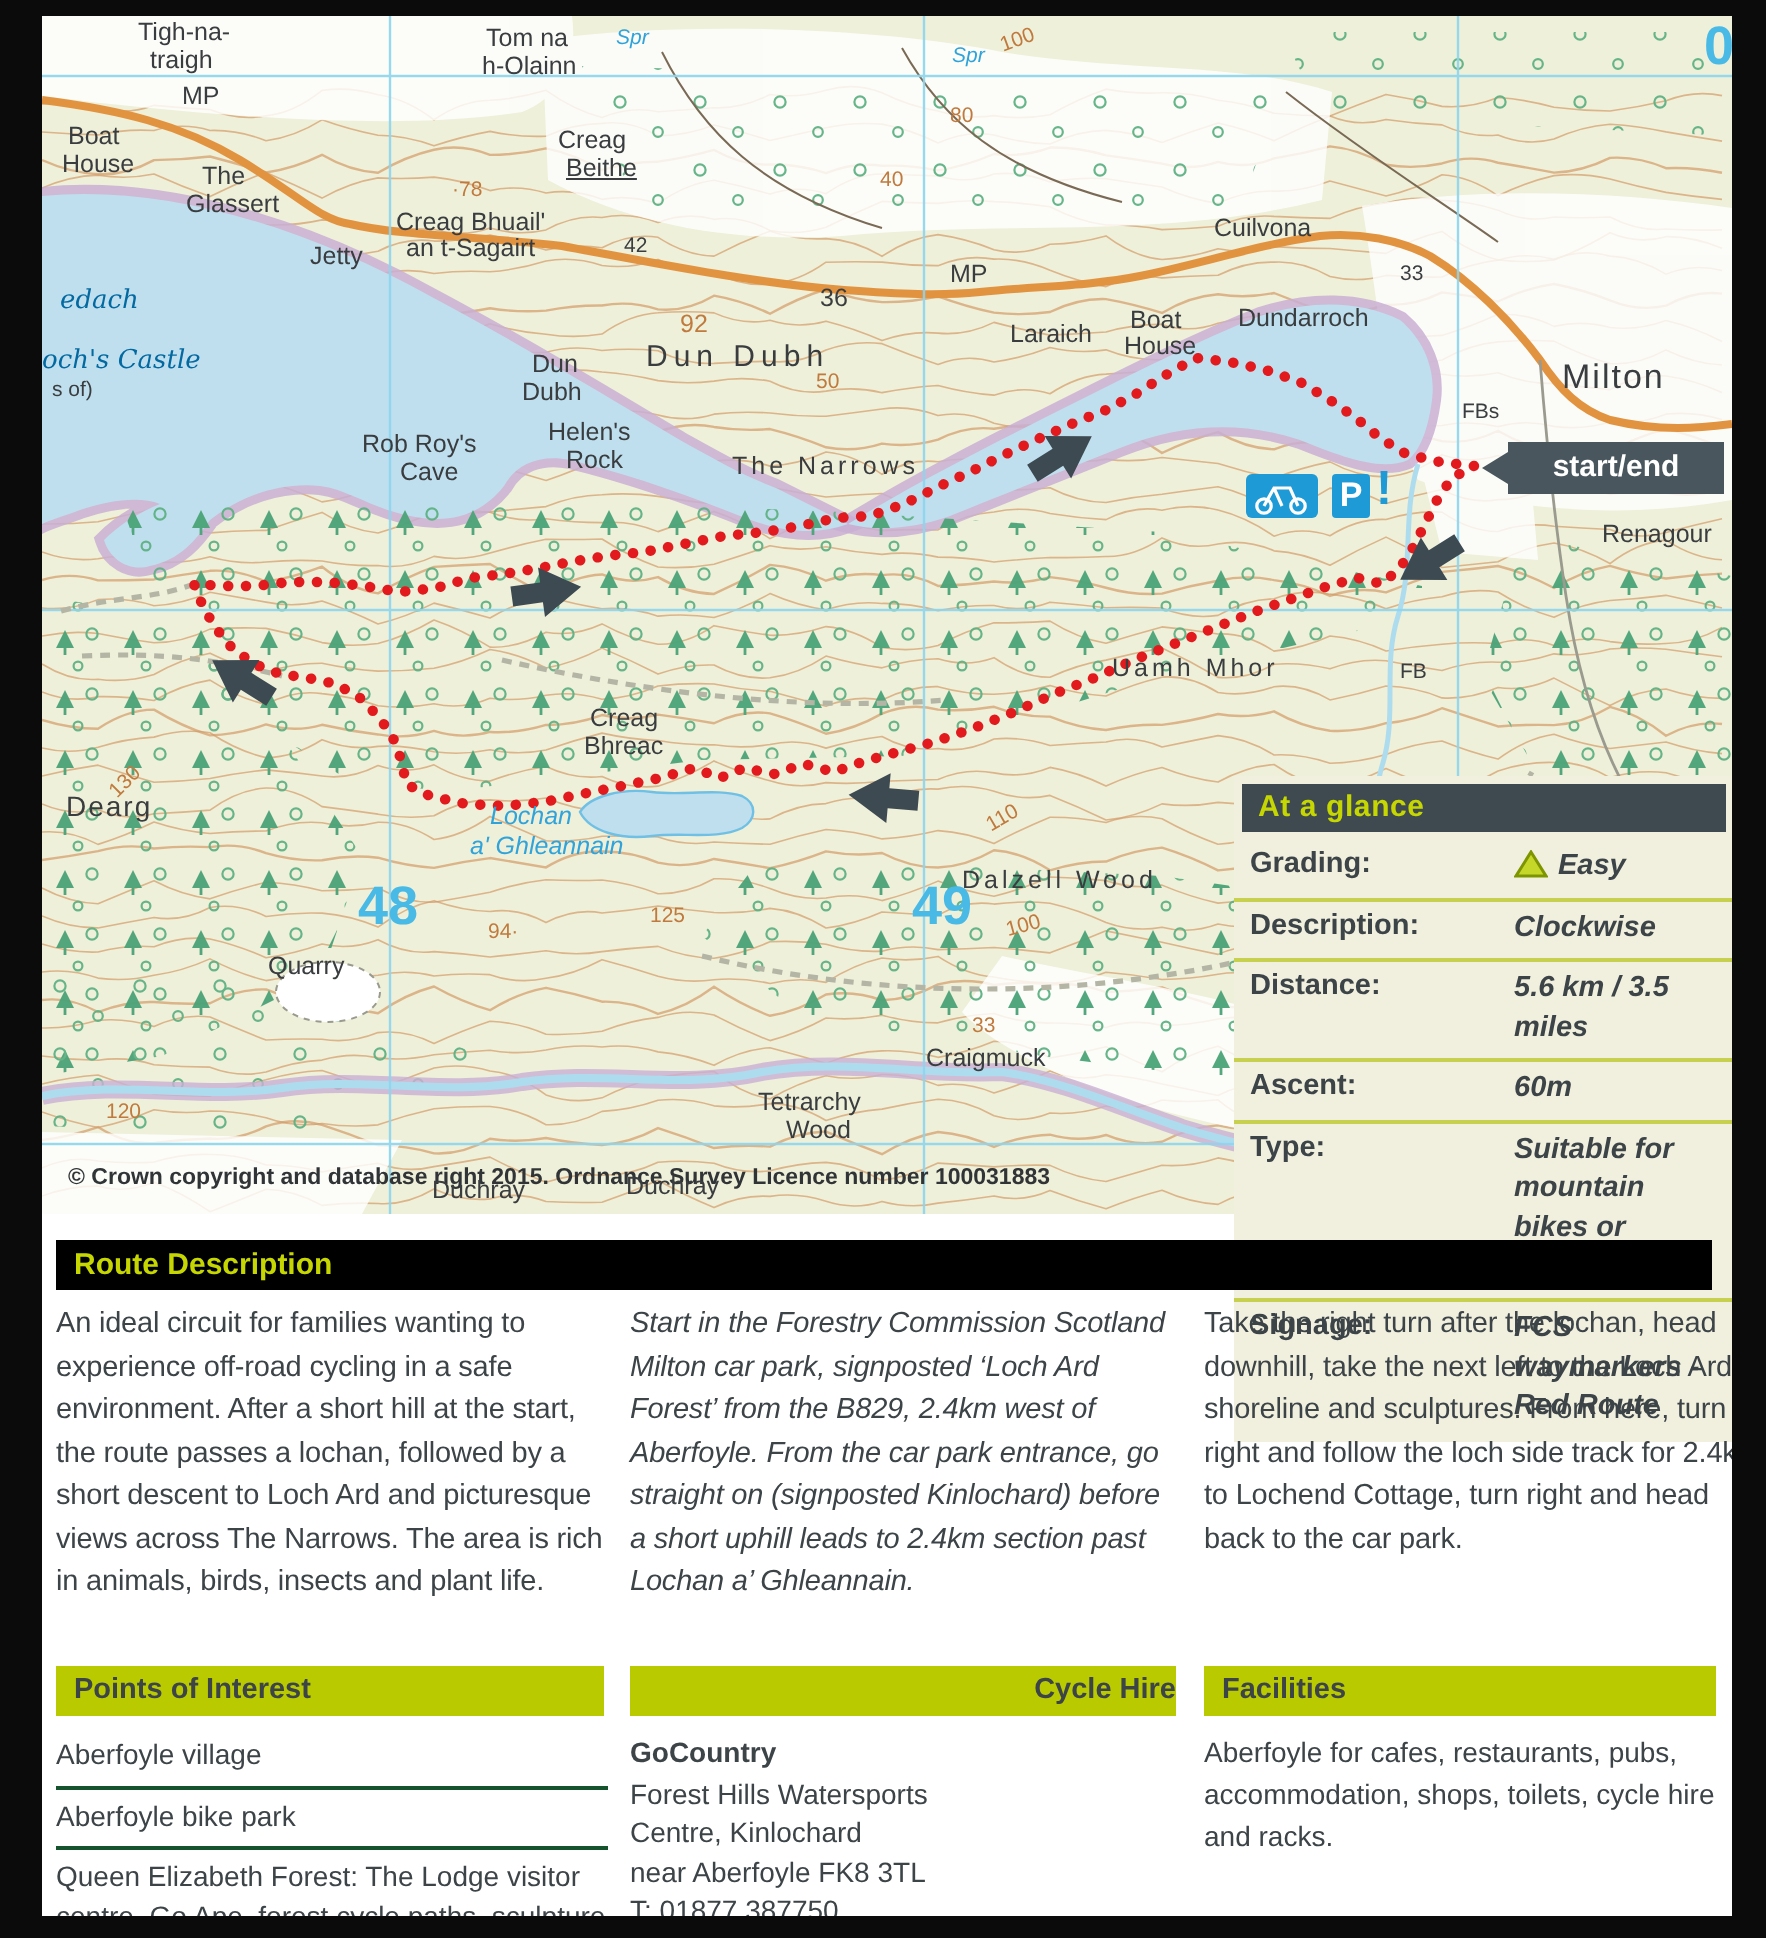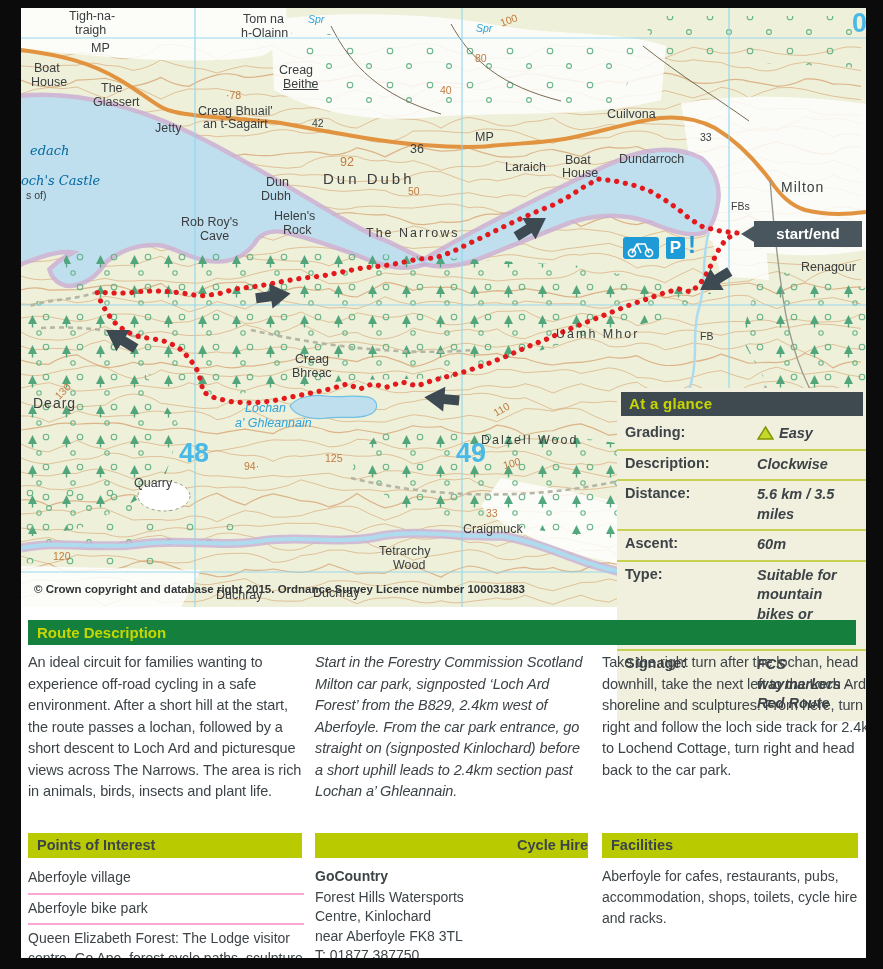--- a/index.html
+++ b/index.html
@@ -10,48 +10,48 @@
   #map{position:absolute;left:0;top:0;width:845px;height:599px;background:#eef0d9;overflow:hidden;}
   #map svg{position:absolute;left:0;top:0;}
   #map-overlay{position:absolute;left:0;top:0;width:845px;height:599px;}
   .lb{position:absolute;font-size:12.5px;color:#3a3d3f;white-space:nowrap;line-height:1;}
   .lb.sm{font-size:10.5px;}
   .lb.org{color:#c07a3e;}
   .lb.blu{color:#2fa3da;font-style:italic;}
   .lb.goth{font-family:"DejaVu Serif",serif;font-style:italic;color:#0369a1;font-size:13px;}
   .lb.big{font-size:15px;letter-spacing:3px;}
   .lb.nar{letter-spacing:2px;}
-  .lb.milton{font-size:14px;letter-spacing:1px;}
+  .lb.milton{font-size:17px;letter-spacing:1px;}
   .lb.dearg{font-size:14px;letter-spacing:1px;}
   .lb.bigblu{font-size:27px;color:#49b9e6;font-weight:bold;}
   .lb.copy{font-weight:bold;font-size:11.5px;color:#303436;text-align:right;}
   #start-end{position:absolute;left:733px;top:213px;width:108px;height:26px;background:#49565e;
      color:#fff;font-weight:bold;font-size:15px;text-align:center;line-height:26px;}
   #start-end:before{content:"";position:absolute;left:-13px;top:5px;border-right:13px solid #49565e;
      border-top:8px solid transparent;border-bottom:8px solid transparent;}
   .mapicon{position:absolute;color:#fff;font-weight:bold;text-align:center;}
   #p-icon{left:645px;top:229px;width:19px;height:22px;background:#1e9ad6;border-radius:2px;font-size:17px;line-height:22px;}
   #bang-icon{left:667px;top:224px;color:#1e9ad6;font-size:24px;line-height:26px;background:none;}
   
   #aag{position:absolute;left:596px;top:380px;width:250px;background:#f1f0df;padding-bottom:2px;}
   #aag .hd{margin:4px;background:#3e4a50;color:#c6d600;font-weight:bold;font-size:15px;
      padding:3px 8px 4px 8px;letter-spacing:.3px;}
   .aag-row{display:flex;padding:4px 8px 5px 8px;font-size:14.5px;}
   .aag-row + .aag-row{border-top:2px solid #c8d14f;}
   .aag-row .k{width:96px;flex:none;font-weight:bold;color:#3d4448;}
   .aag-row .v{font-weight:bold;font-style:italic;color:#3d4448;line-height:1.35;margin-left:36px;}
   .tri{display:inline-block;vertical-align:-2px;margin-right:5px;}
   
-  .bar-dark{position:absolute;left:7px;width:828px;height:25px;background:#15803d;color:#c6d600;
+  .bar-dark{position:absolute;left:7px;width:828px;height:25px;background:#000000;color:#c6d600;
      font-weight:bold;font-size:15px;line-height:25px;padding-left:9px;box-sizing:border-box;}
   .bar-lime{position:absolute;height:25px;background:#b9cb00;color:#3d4448;font-weight:bold;
      font-size:14.5px;line-height:25px;padding-left:9px;box-sizing:border-box;}
   .rd-col{position:absolute;top:644px;font-size:14.5px;line-height:21.5px;color:#3d4448;letter-spacing:-.1px;}
   .sect{position:absolute;top:860px;font-size:14px;line-height:19.5px;color:#3d4448;}
-  .poi-item{padding:4px 0 5px 0;border-bottom:2px solid #f9a8d4;}
+  .poi-item{padding:4px 0 5px 0;border-bottom:2px solid #14532d;}
   .ch-provider{font-weight:bold;padding:3px 0 1px 0;}
 </style>
 </head>
 <body>
 
 <div id="frame">
 
   <div id="map">
     <svg id="map-svg" width="845" height="599" viewBox="0 0 845 599">
       <defs>

